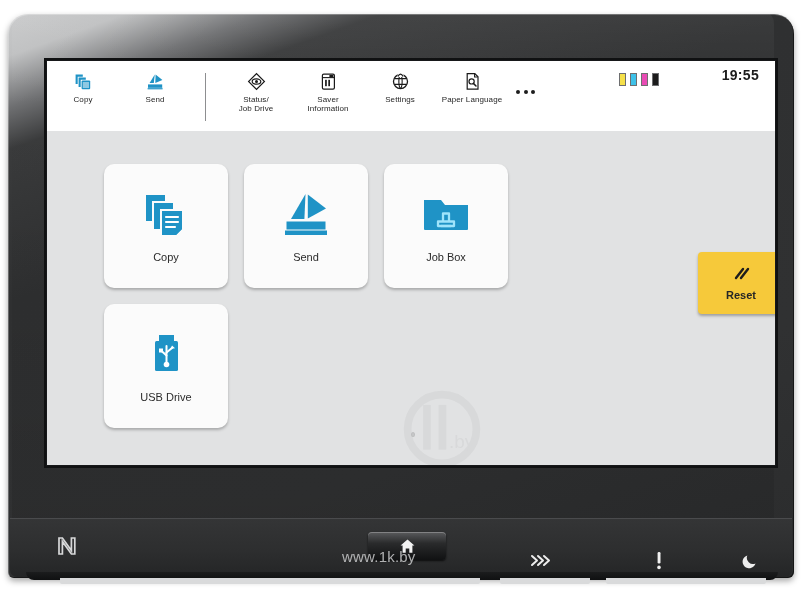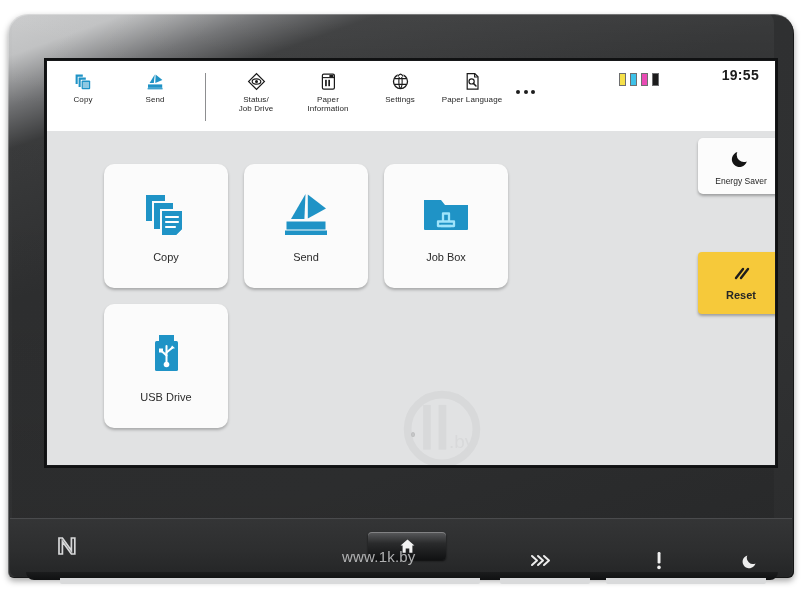--- a/index.html
+++ b/index.html
@@ -192,21 +192,21 @@
         <div class="hdr-btn">
           <span class="glyph">
             <svg width="19" height="21" viewBox="0 0 19 21">
               <rect x="3.4" y="3.2" width="12" height="15" rx="1.4" fill="none" stroke="#1a1a1a" stroke-width="1.2"></rect>
               <path d="M3.4 6.6h12" stroke="#1a1a1a" stroke-width="1.1"></path>
               <rect x="10.4" y="4" width="4" height="2" fill="#1a1a1a"></rect>
               <rect x="6.1" y="8.8" width="1.7" height="6.4" fill="#1a1a1a"></rect>
               <rect x="9.3" y="8.8" width="1.7" height="6.4" fill="#1a1a1a"></rect>
             </svg>
           </span>
-          <span class="lbl">Paper
+          <span class="lbl">Saver
 Information</span>
         </div>
 
         <div class="hdr-btn">
           <span class="glyph">
             <svg width="19" height="19" viewBox="0 0 19 19">
               <circle cx="9.5" cy="9.5" r="7" fill="none" stroke="#1a1a1a" stroke-width="1.3"></circle>
               <path d="M9.5 2.5c2.2 2 2.2 12 0 14" fill="none" stroke="#1a1a1a" stroke-width="1.1"></path>
               <path d="M9.5 2.5c-2.2 2-2.2 12 0 14" fill="none" stroke="#1a1a1a" stroke-width="1.1"></path>
               <path d="M3.4 6.6h12.2M3.4 12.4h12.2" stroke="#1a1a1a" stroke-width="1.1"></path>
@@ -320,28 +320,20 @@
                 <rect x="20" y="20.5" width="4" height="4" fill="#fff"></rect>
                 <polygon points="33,17.4 36,20.2 31.2,21" fill="#fff"></polygon>
               </svg>
             </span>
             <span class="tlbl">USB Drive</span>
           </div>
         </div>
       </div>
 
       <div class="rail">
-        <div class="eco-btn">
-          <span>
-            <svg width="22" height="22" viewBox="0 0 22 22">
-              <path d="M16.8 14.4A7.2 7.2 0 0 1 7.3 5.1a7.6 7.6 0 1 0 9.5 9.3z" fill="#141414"></path>
-            </svg>
-          </span>
-          <span class="lbl">Energy Saver</span>
-        </div>
 
         <div class="reset-btn">
           <span>
             <svg width="22" height="18" viewBox="0 0 22 18">
               <g stroke="#1d1d1d" stroke-width="2.4" stroke-linecap="round">
                 <line x1="6" y1="13" x2="13" y2="4"></line>
                 <line x1="11" y1="13" x2="18" y2="4"></line>
               </g>
             </svg>
           </span>

